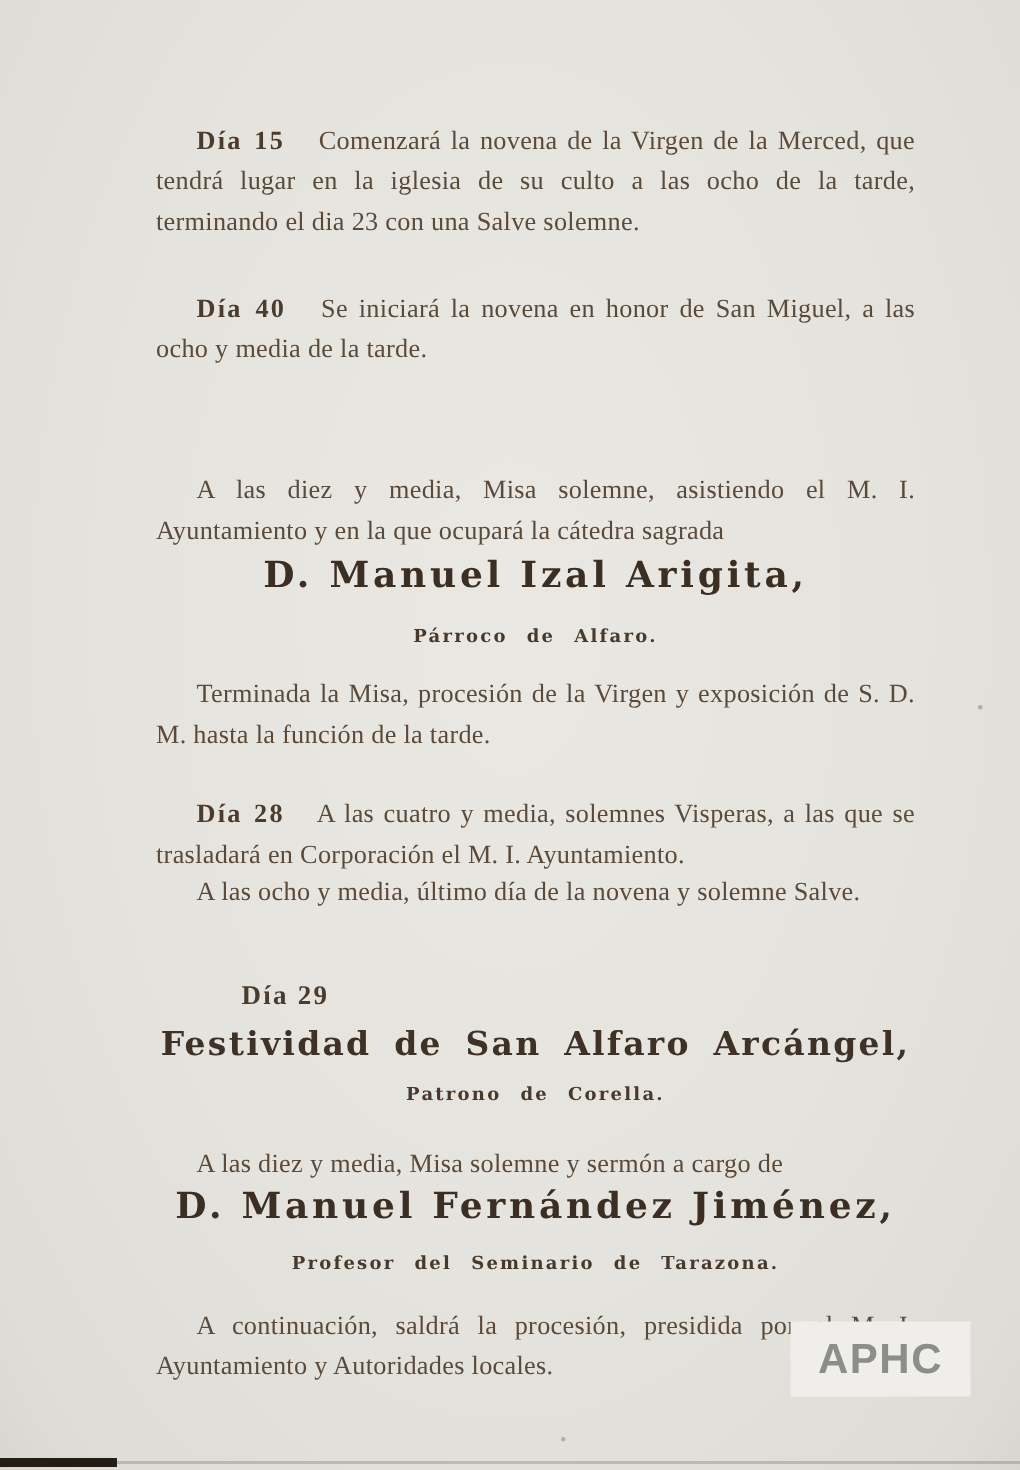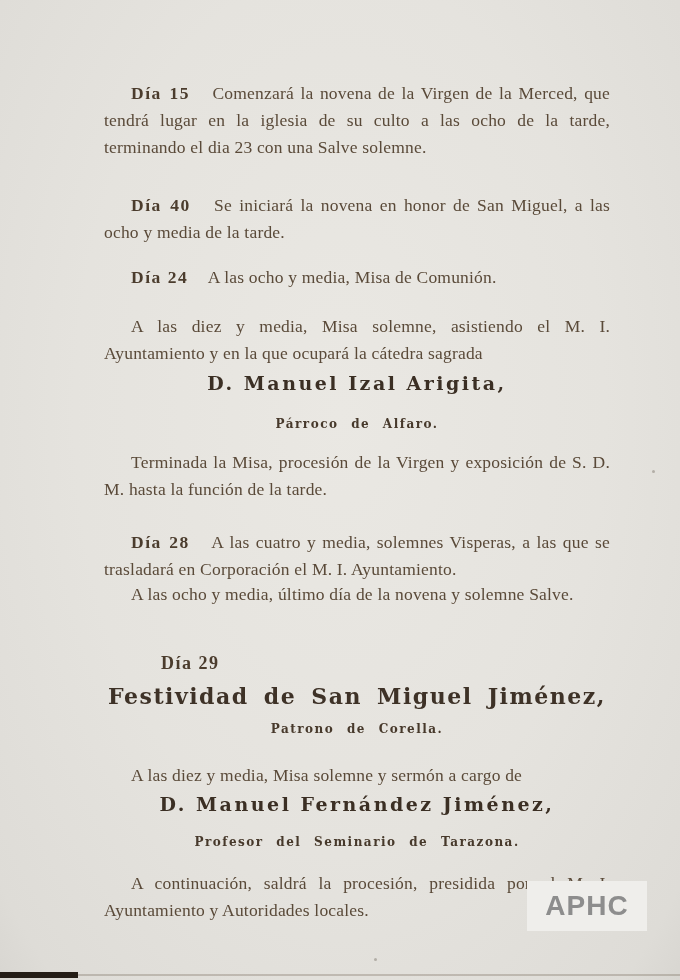--- a/index.html
+++ b/index.html
@@ -23,21 +23,21 @@
   }
   .day {
     font-weight: 700;
     color: #4b3c2d;
     letter-spacing: 1.5px;
     padding-right: 16px;
   }
   .heading {
     font-family: "DejaVu Serif", serif;
     font-weight: 700;
-    font-size: 19px;
+    font-size: 24px;
     line-height: 32px;
     color: #3b2f24;
     text-align: center;
     letter-spacing: 2.5px;
   }
   .heading2 {
     font-family: "DejaVu Serif", serif;
     font-weight: 700;
     font-size: 22px;
     line-height: 26px;
@@ -129,43 +129,39 @@
   <p class="blk body b0">
     <span class="day">Día 15</span>
     <span>Comenzará la novena de la Virgen de la Merced, que tendrá lugar en la iglesia de su culto a las ocho de la tarde, terminando el dia 23 con una Salve solemne.</span>
   </p>
 
   <p class="blk body b1">
     <span class="day">Día 40</span>
     <span>Se iniciará la novena en honor de San Miguel, a las ocho y media de la tarde.</span>
   </p>
 
-  <p class="blk body b2">
-    <span class="day">Día 24</span>
-    <span>A las ocho y media, Misa de Comunión.</span>
-  </p>
 
   <p class="blk body b3">A las diez y media, Misa solemne, asistiendo el M. I. Ayuntamiento y en la que ocupará la cátedra sagrada</p>
 
   <p class="blk heading b4">D. Manuel Izal Arigita,</p>
 
   <p class="blk sub b5">Párroco de Alfaro.</p>
 
   <p class="blk body b6">Terminada la Misa, procesión de la Virgen y exposición de S. D. M. hasta la función de la tarde.</p>
 
   <p class="blk body b7">
     <span class="day">Día 28</span>
     <span>A las cuatro y media, solemnes Visperas, a las que se trasladará en Corporación el M. I. Ayuntamiento.</span>
   </p>
 
   <p class="blk body b8">A las ocho y media, último día de la novena y solemne Salve.</p>
 
   <p class="blk dayline b9">Día 29</p>
 
-  <p class="blk heading2 b10">Festividad de San Miguel Jiménez,</p>
+  <p class="blk heading2 b10">Festividad de San Alfaro Arcángel,</p>
 
   <p class="blk sub b11">Patrono de Corella.</p>
 
   <p class="blk body b12">A las diez y media, Misa solemne y sermón a cargo de</p>
 
   <p class="blk heading b13">D. Manuel Fernández Jiménez,</p>
 
   <p class="blk sub b14">Profesor del Seminario de Tarazona.</p>
 
   <p class="blk body b15">A continuación, saldrá la procesión, presidida por el M. I. Ayuntamiento y Autoridades locales.</p>

